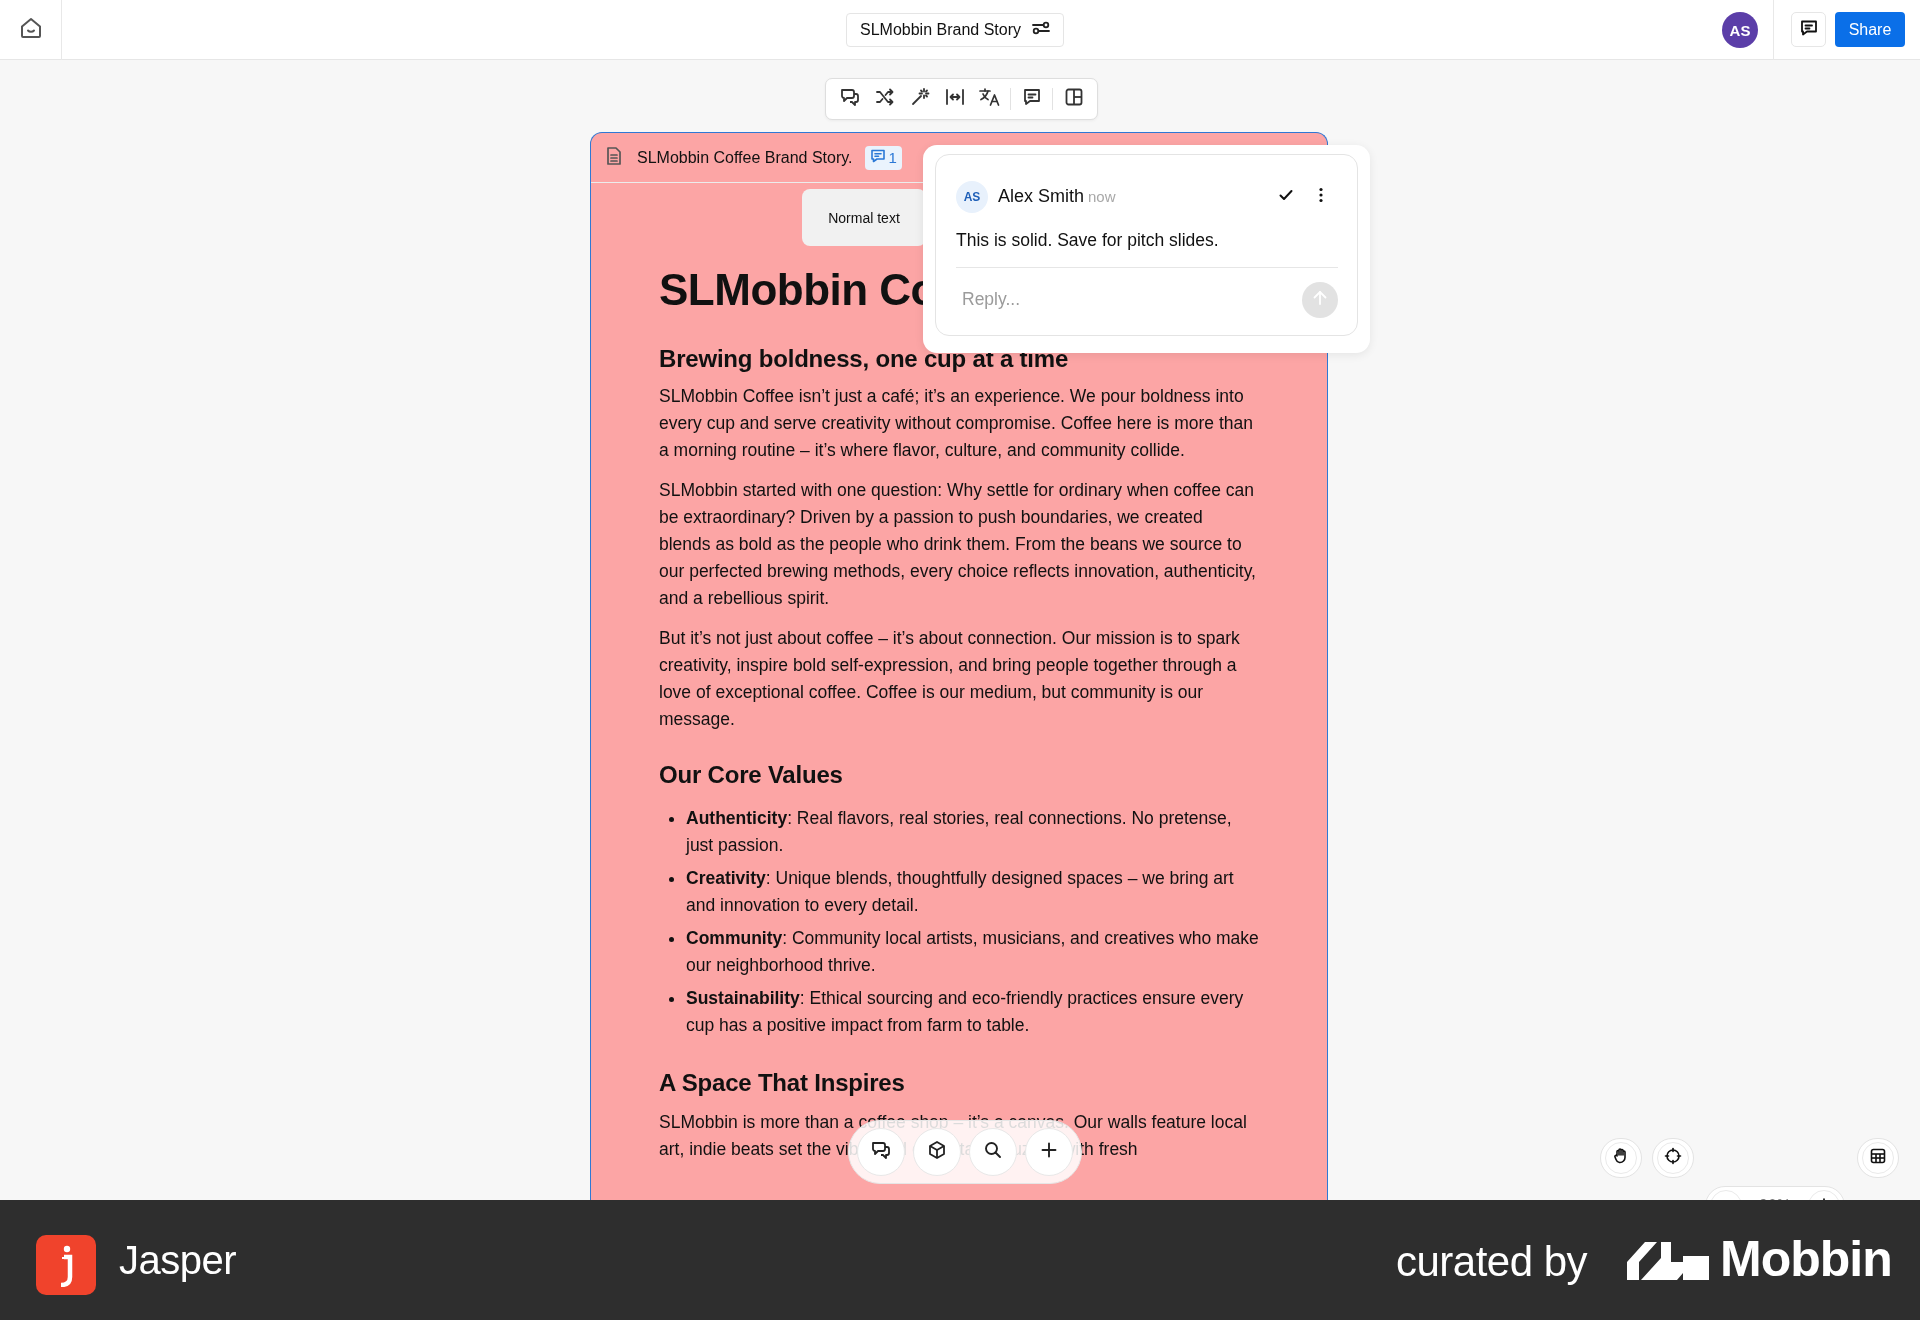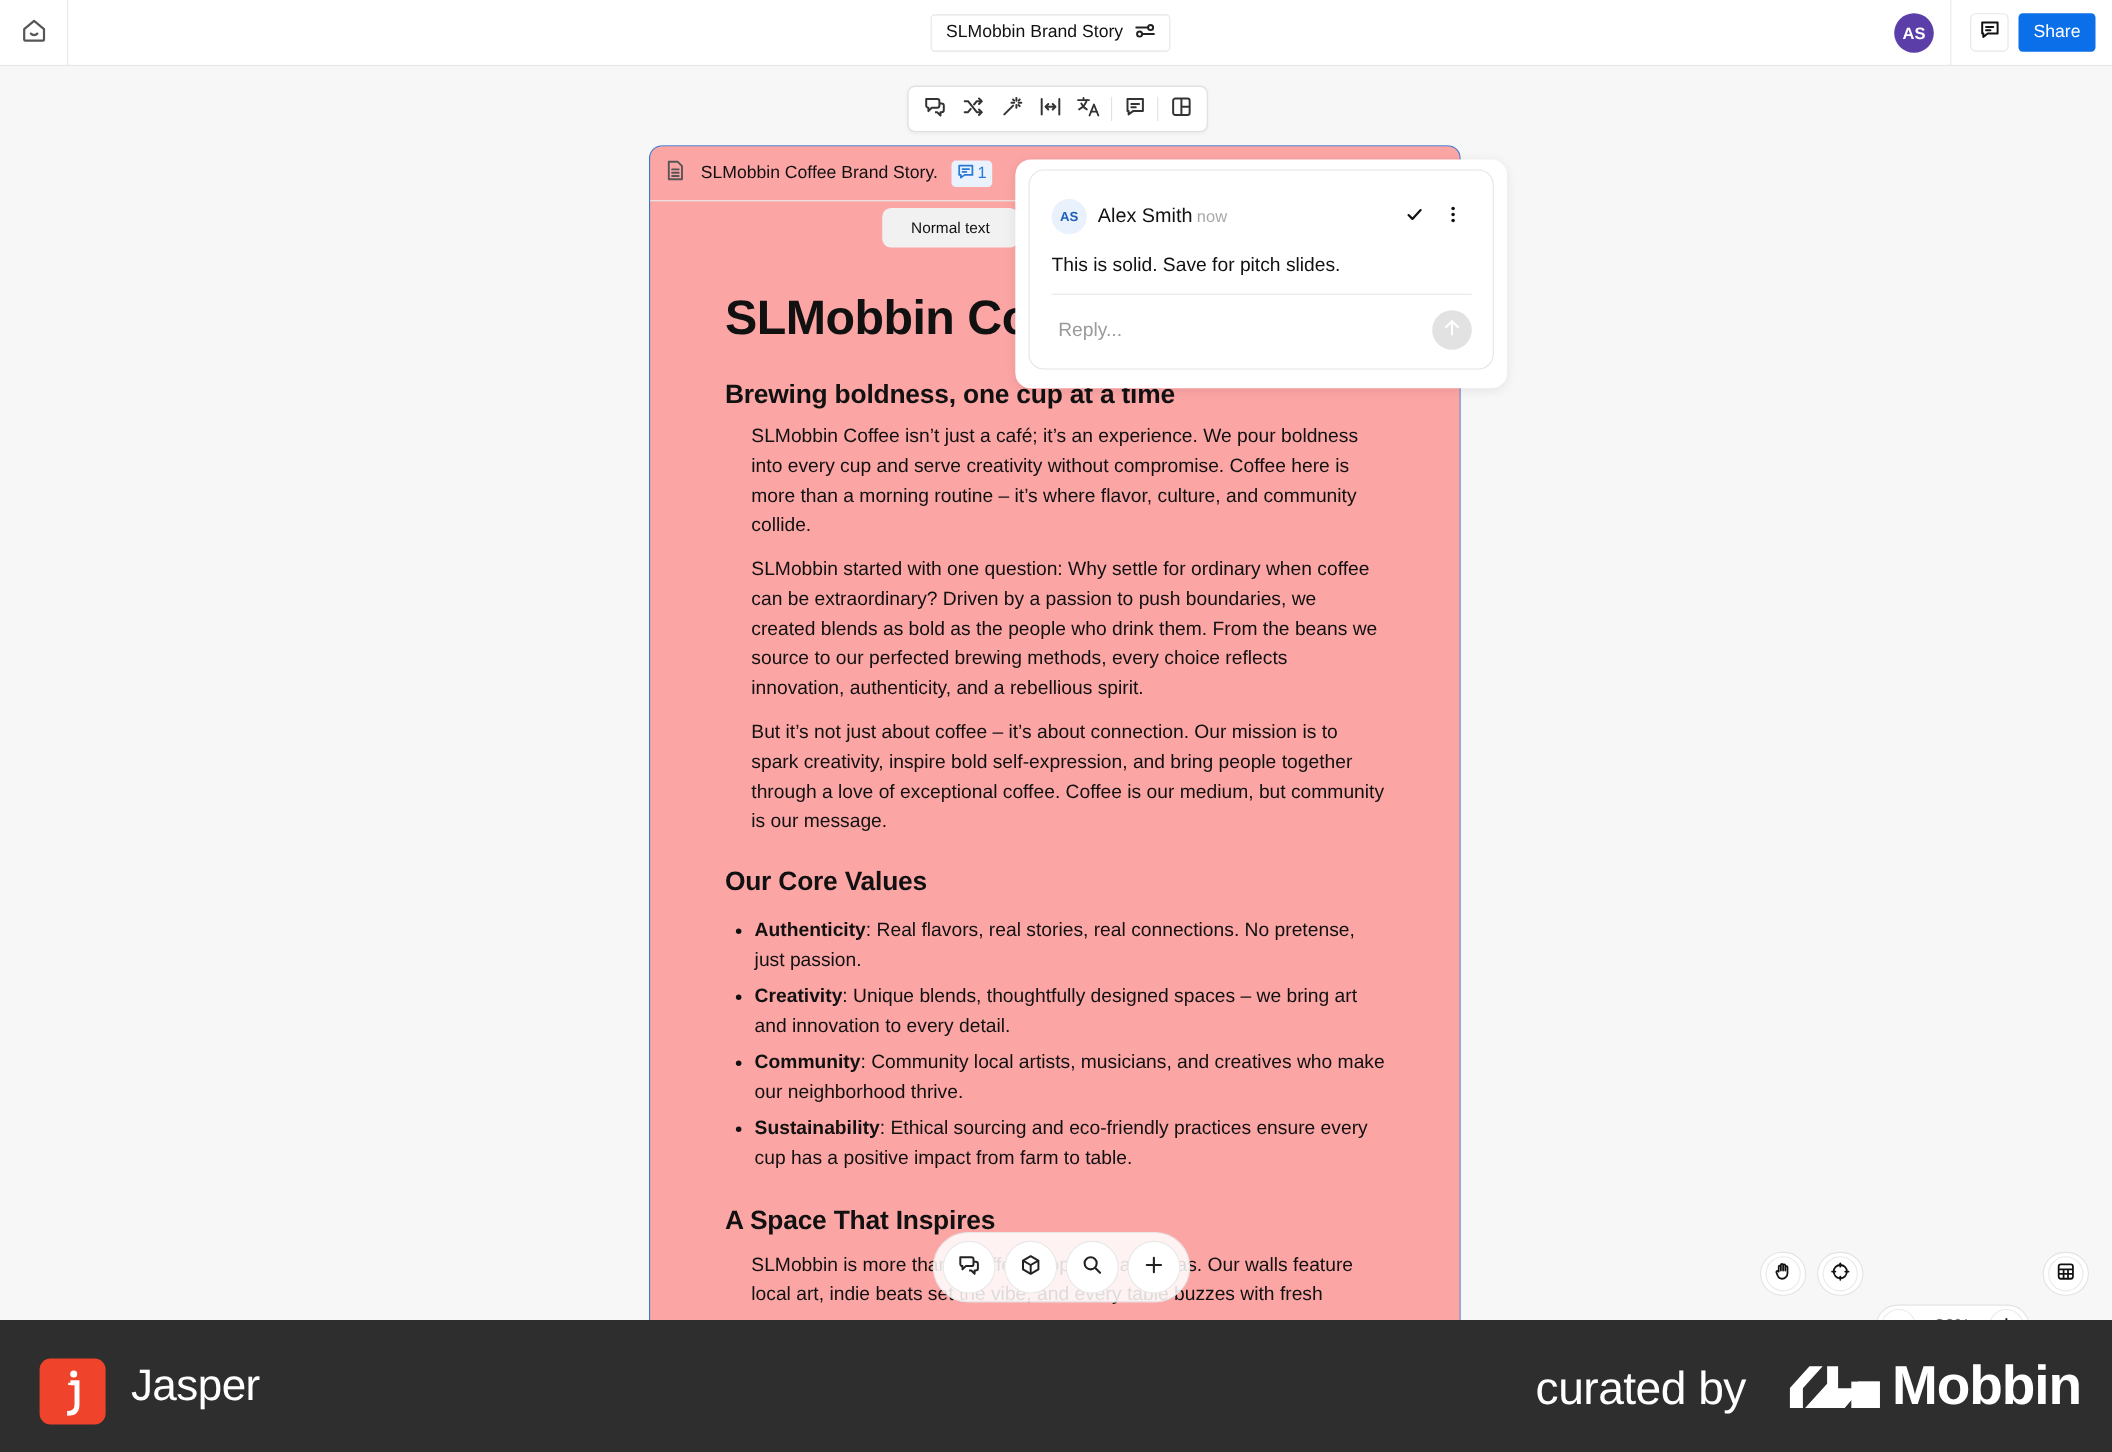--- a/index.html
+++ b/index.html
@@ -18,26 +18,26 @@
   
   .ftoolbar { position: absolute; left: 825px; top: 78px; height: 42px; background: #fff; border: 1px solid #dedede; border-radius: 7px; display: flex; align-items: center; padding: 0 6px; gap: 0; box-shadow: 0 1px 3px rgba(0,0,0,0.05); }
   .ftool { width: 35px; height: 32px; display: flex; align-items: center; justify-content: center; cursor: pointer; }
   .fsep { width: 1px; height: 22px; background: #e2e2e2; margin: 0 3px; }
 
   
   .doc { position: absolute; left: 590px; top: 132px; width: 738px; height: 1070px; background: #fca5a5; border: 1.5px solid #2f78d4; border-bottom: none; border-radius: 12px 12px 0 0; overflow: hidden; }
   .doc-header { height: 50px; border-bottom: 1px solid #ececec; display: flex; align-items: center; padding-left: 14px; }
   .doc-name { margin-left: 14px; font-size: 16px; color: #111; }
   .comment-count { margin-left: 12px; height: 24px; padding: 0 5px; background: #eaf3fd; border-radius: 4px; display: flex; align-items: center; gap: 3px; color: #2b78d6; font-size: 15px; }
-  .normal-text-pill { position: absolute; left: 211px; top: 56px; width: 124px; height: 36px; border-radius: 8px; background: #f1f1f1; font-size: 14px; color: #111; display: flex; align-items: center; justify-content: center; cursor: pointer; }
+  .normal-text-pill { position: absolute; left: 211px; top: 56px; width: 124px; height: 57px; border-radius: 8px; background: #f1f1f1; font-size: 14px; color: #111; display: flex; align-items: center; justify-content: center; cursor: pointer; }
 
   .content { position: absolute; left: 68px; top: 130px; width: 600px; }
   .h1 { font-size: 44px; font-weight: bold; letter-spacing: -0.5px; line-height: 54px; height: 56px; margin-bottom: 24px; white-space: nowrap; }
   .h2 { font-size: 24px; font-weight: bold; line-height: 32px; margin-bottom: 8px; letter-spacing: -0.2px; }
-  .p { font-size: 17.5px; line-height: 27px; margin-bottom: 13px; color: #111; margin-left: 24px; }
+  .p { font-size: 17.5px; line-height: 27px; margin-bottom: 13px; color: #111; }
   .h2.sec { margin-top: 26px; margin-bottom: 14px; }
   ul.values { list-style: none; margin-bottom: 20px; }
   ul.values li { position: relative; padding-left: 27px; font-size: 17.5px; line-height: 27px; margin-bottom: 6px; }
   ul.values li::before { content: ""; position: absolute; left: 10px; top: 12px; width: 5px; height: 5px; border-radius: 50%; background: #111; }
   ul.values li b { font-weight: bold; }
 
   
   .comment-outer { position: absolute; left: 923px; top: 145px; width: 447px; height: 208px; background: #fff; border-radius: 14px; box-shadow: 0 2px 10px rgba(0,0,0,0.08); }
   .comment-card { position: absolute; left: 12px; top: 9px; width: 423px; height: 182px; border: 1px solid #e4e4e4; border-radius: 14px; background: #fff; }
   .c-avatar { position: absolute; left: 20px; top: 26px; width: 32px; height: 32px; border-radius: 50%; background: #e8f1fc; color: #1e5fb8; font-size: 12px; font-weight: bold; display: flex; align-items: center; justify-content: center; }

